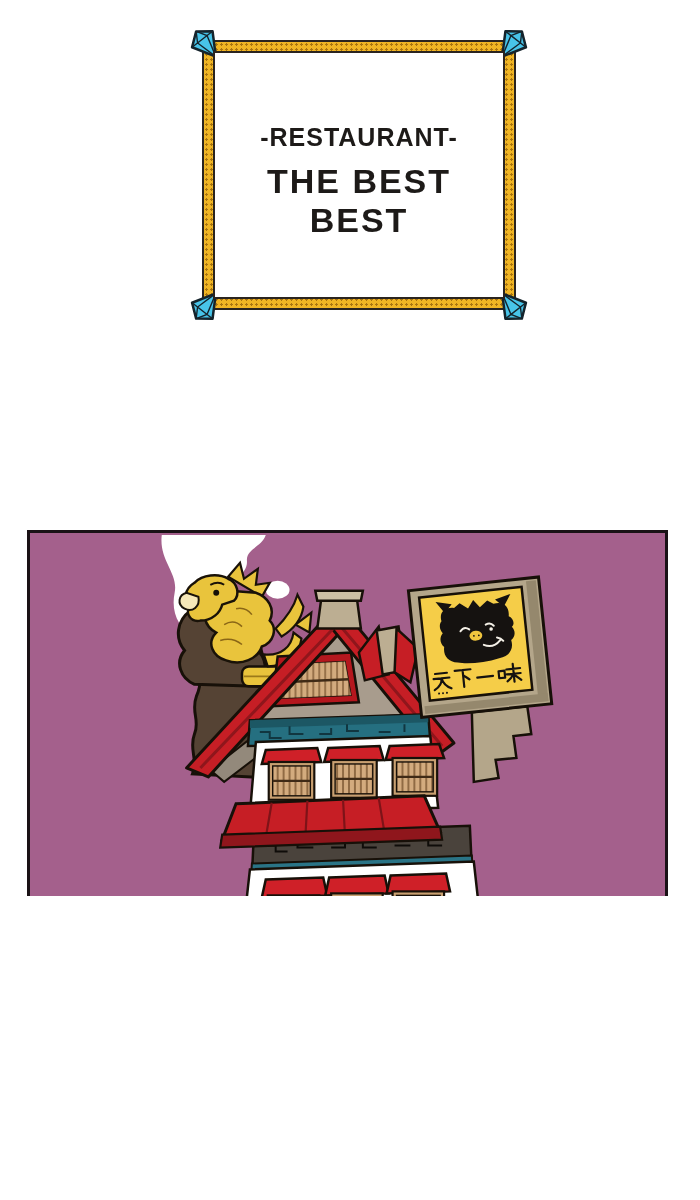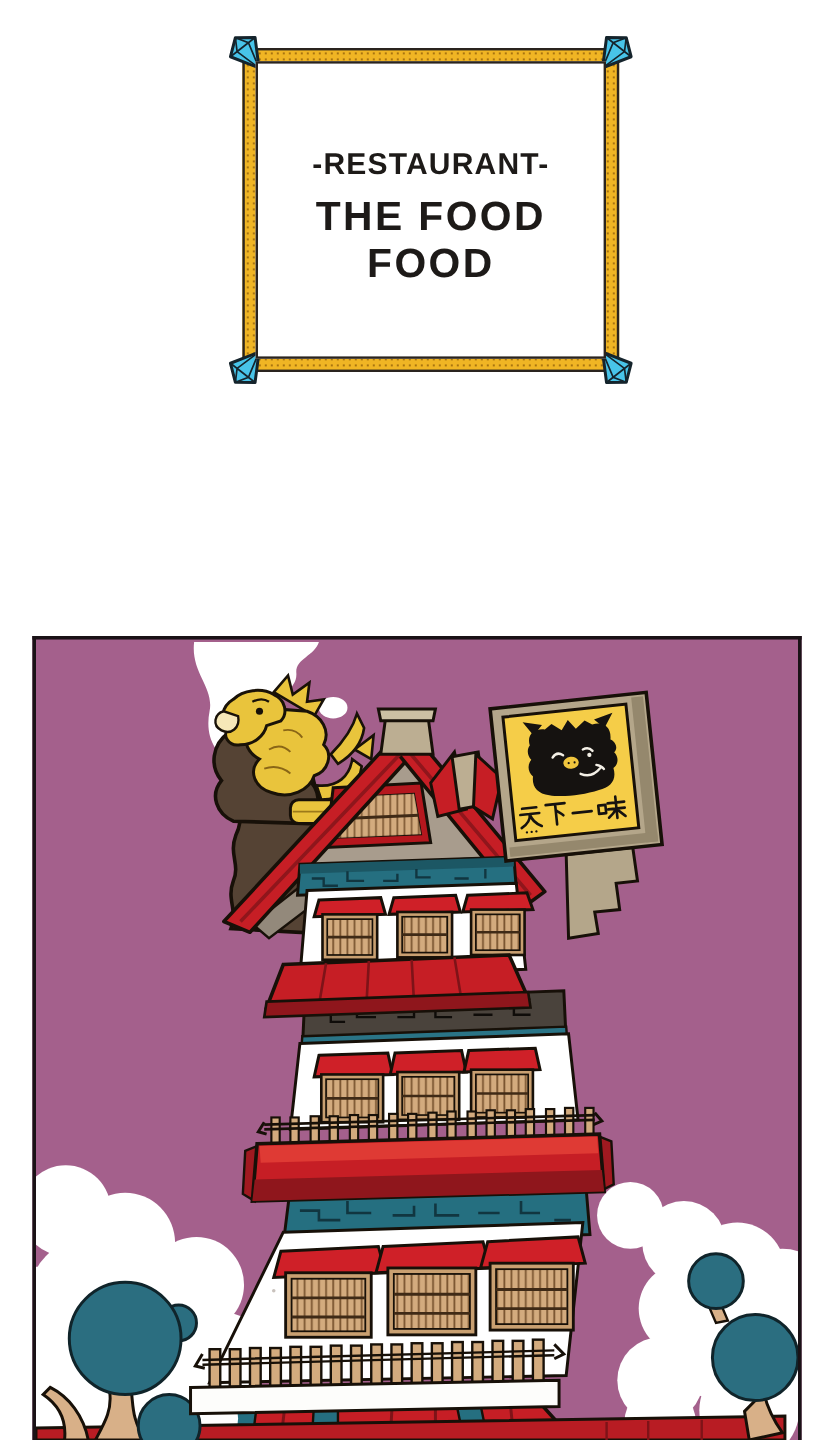--- a/index.html
+++ b/index.html
@@ -1,16 +1,16 @@
 <!DOCTYPE html>
 <html><head>
 <meta charset="utf-8">
 <style>
   html,body{margin:0;padding:0;background:#ffffff;}
-  .page{position:relative;width:700px;height:1200px;background:#ffffff;overflow:hidden;
+  .page{position:relative;width:700px;height:896px;background:#ffffff;overflow:hidden;
         font-family:"Liberation Sans",sans-serif;}
 
   
   .frame{position:absolute;left:202px;top:40px;width:310px;height:266px;
          background-color:#f0b524;
          background-image:radial-gradient(circle, rgba(110,62,0,.55) 1.1px, transparent 1.3px);
          background-size:5px 5px;
          border:2px solid #2a241f;}
   .frame-inner{position:absolute;left:9px;top:9px;right:9px;bottom:9px;
          background:#ffffff;border:2px solid #2a241f;text-align:center;}
@@ -45,21 +45,21 @@
     <svg class="gem bl" viewBox="0 0 40 40">
       <path d="M20,4 L33,14 L20,36 L7,14 Z" fill="#48c4e9" stroke="#15242c" stroke-width="2.5" stroke-linejoin="round"></path>
       <path d="M7,14 L33,14 M20,4 L14,14 L20,36 M20,4 L26,14 L20,36" fill="none" stroke="#15242c" stroke-width="1.4"></path>
     </svg>
     <svg class="gem br" viewBox="0 0 40 40">
       <path d="M20,4 L33,14 L20,36 L7,14 Z" fill="#48c4e9" stroke="#15242c" stroke-width="2.5" stroke-linejoin="round"></path>
       <path d="M7,14 L33,14 M20,4 L14,14 L20,36 M20,4 L26,14 L20,36" fill="none" stroke="#15242c" stroke-width="1.4"></path>
     </svg>
     <div class="frame-inner">
       <div class="subtitle">-RESTAURANT-</div>
-      <div class="big-title">THE FOOD FOOD</div>
+      <div class="big-title">THE BEST BEST</div>
     </div>
   </section>
 
   <section class="panel">
   <svg viewBox="0 0 641 670" preserveAspectRatio="none">
     <defs>
       <pattern id="slats" width="6" height="8" patternUnits="userSpaceOnUse">
         <rect width="6" height="8" fill="#d3ab7e"></rect>
         <line x1="4" y1="0" x2="4" y2="8" stroke="#7a5530" stroke-width="1.5"></line>
       </pattern>

